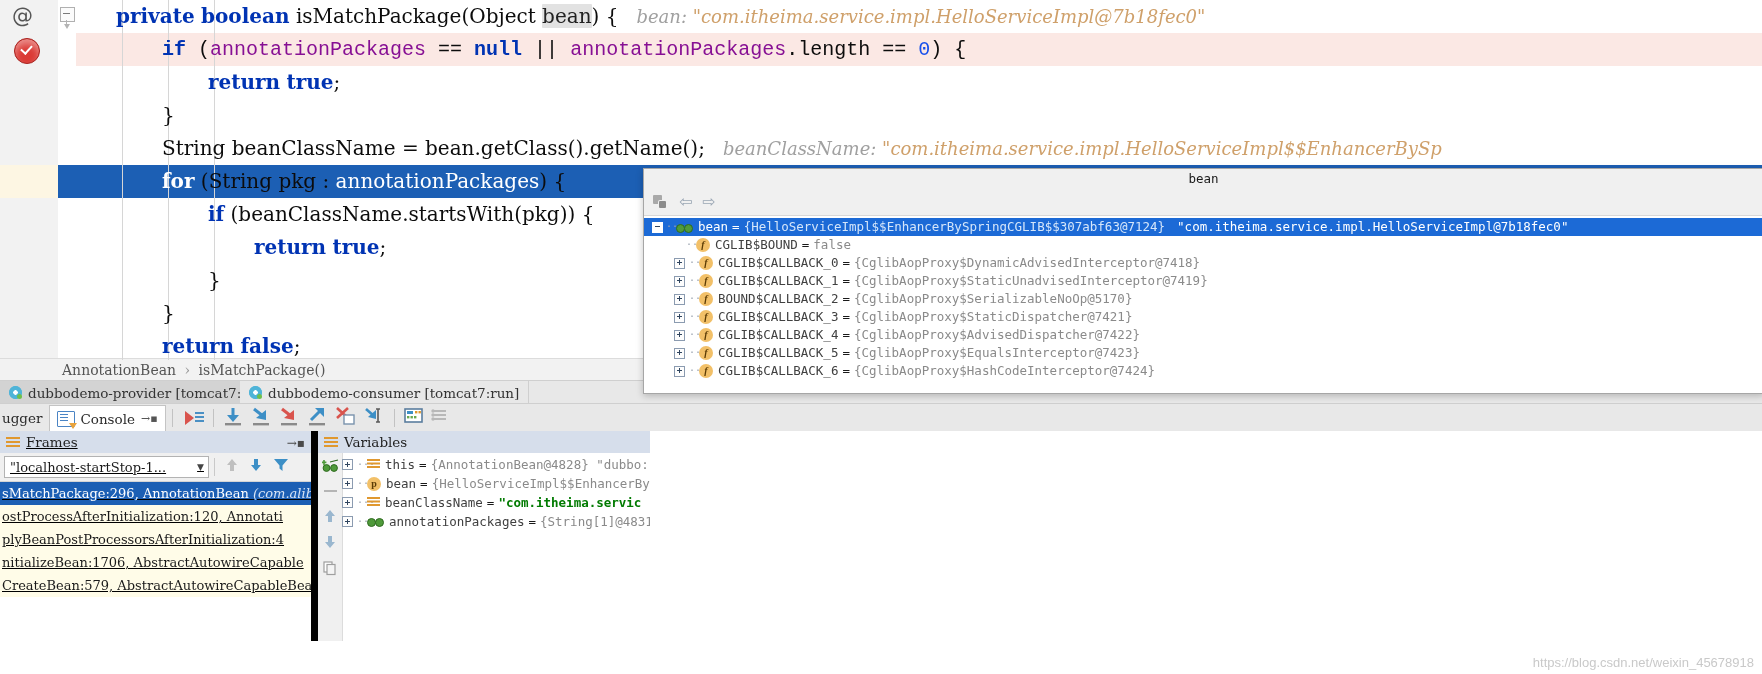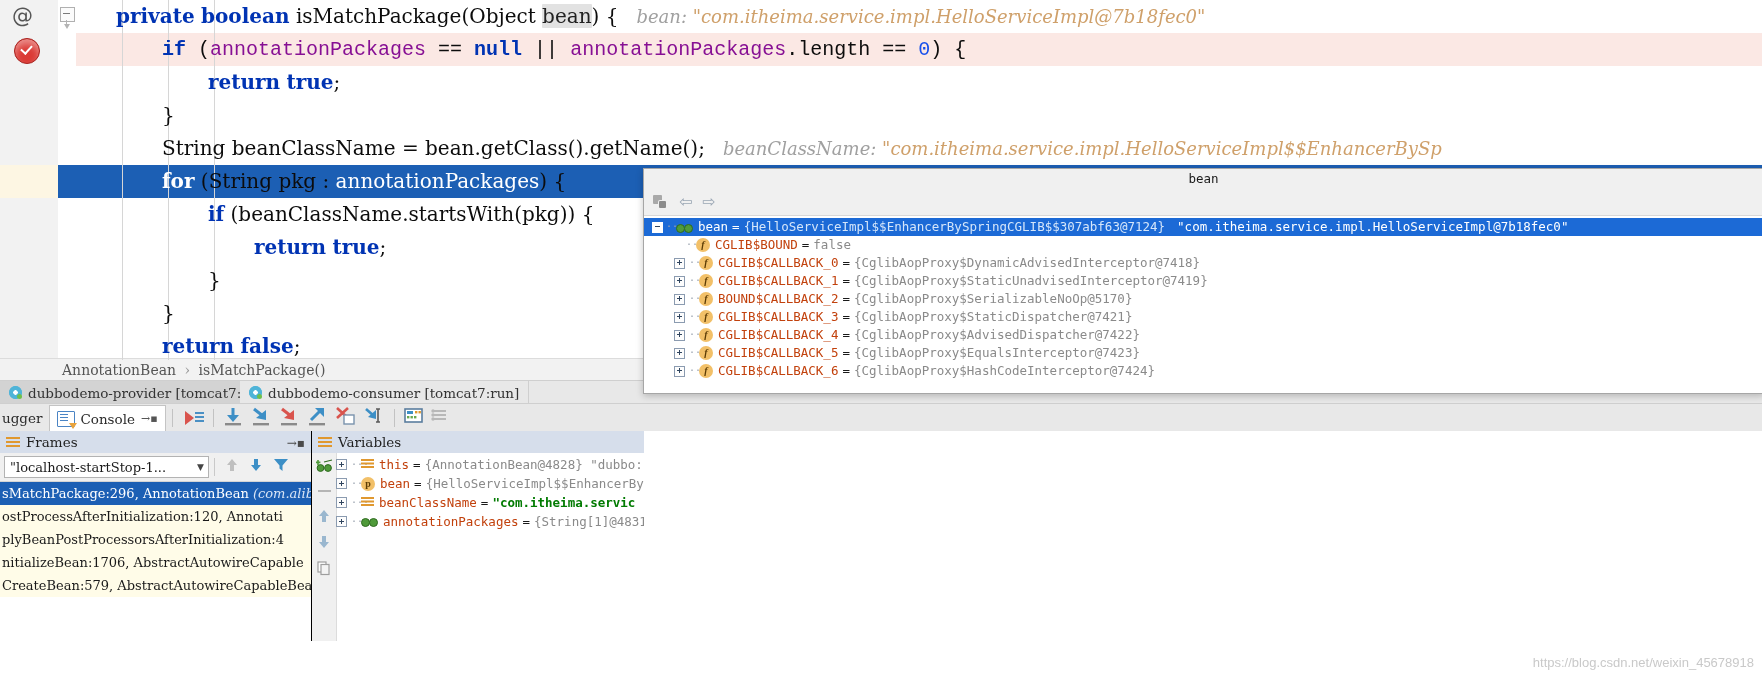--- a/index.html
+++ b/index.html
@@ -232,22 +232,22 @@
     border-top: 7px solid transparent; border-bottom: 7px solid transparent;
     border-left: 9px solid #d9544d;
   }
   .ico-resume:after {
     content: ""; position: absolute; left: 10px; top: 2px;
     width: 9px; height: 2px; background: #4a90c4;
     box-shadow: 0 4px 0 #4a90c4, 0 8px 0 #4a90c4;
   }
   
   .panel-split { position: absolute; left: 0; top: 431px; width: 1762px; height: 243px; background: #ffffff; }
-  .frames-pane { position: absolute; left: 0; top: 0; width: 311px; height: 228px; background: #ffffff; }
-  .vars-pane { position: absolute; left: 311px; top: 0; width: 332px; height: 210px; background: #ffffff; border-left: 1px solid #000000; }
+  .frames-pane { position: absolute; left: 0; top: 0; width: 311px; height: 228px; background: #ffffff; text-decoration: underline; }
+  .vars-pane { position: absolute; left: 311px; top: 0; width: 332px; height: 210px; background: #ffffff; border-left: 7px solid #000000; }
   .pane-header {
     height: 22px; background: #d6deeb;
     display: flex; align-items: center;
     font-family: "DejaVu Serif", serif; font-size: 13.5px; color: #1f1f1f;
     padding-left: 6px; position: relative;
   }
   .hdr-ic-lines {
     width: 14px; height: 12px; margin-right: 6px; position: relative; flex: none;
   }
   .hdr-ic-lines:before {
@@ -319,21 +319,21 @@
   .ico-glasses {
     width: 17px; height: 11px; position: relative; margin-right: 5px; flex: none;
   }
   .ico-glasses:before, .ico-glasses:after {
     content: ""; position: absolute; top: 2px;
     width: 7px; height: 7px; border-radius: 50%;
     background: #4f9a3a; border: 1px solid #2f6b20;
   }
   .ico-glasses:before { left: 0; }
   .ico-glasses:after { left: 8px; }
-  .var-name { color: #c2410c; }
+  .var-name { color: #404040; }
   .var-eq { color: #1a1a1a; padding: 0 4px; }
   .var-val { color: #8a8a8a; }
   .var-val-str { color: #027b02; font-weight: bold; }
   .vars-side {
     position: absolute; left: 0; top: 22px; width: 24px; bottom: 0;
     background: #f0f0f0; border-right: 1px solid #dcdcdc;
   }
   
   .inspector {
     position: absolute;

